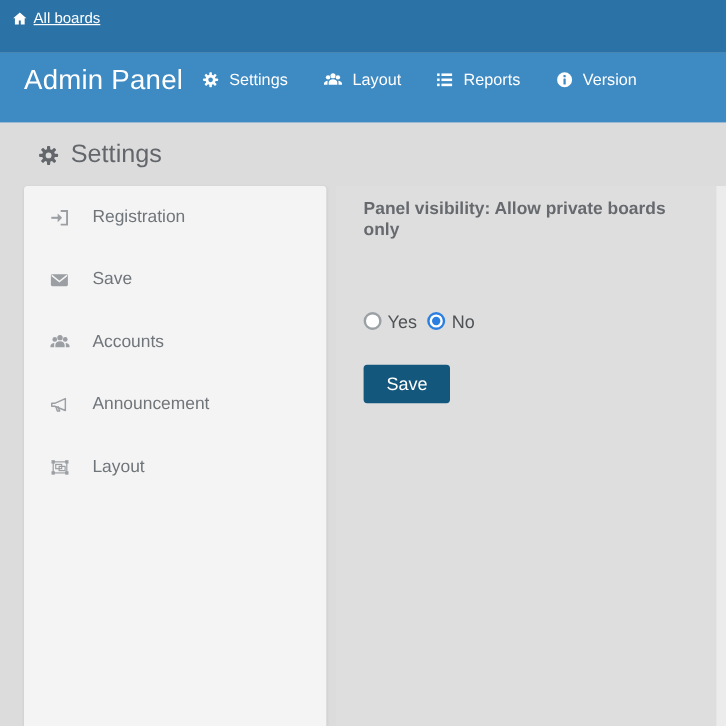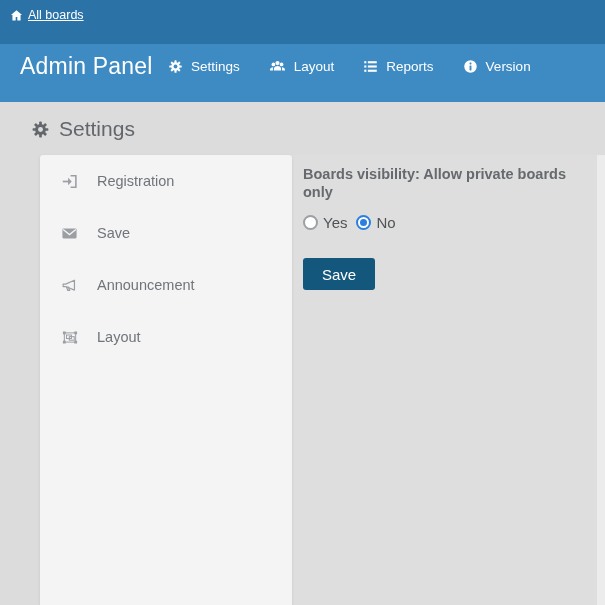--- a/index.html
+++ b/index.html
@@ -51,21 +51,21 @@
   }
 
   
   .page-heading{
     position:absolute;left:31px;top:117px;display:flex;align-items:center;gap:9px;
     font-size:21px;color:#63676b;--punch:var(--page);
   }
 
   
   .sidebar{
-    position:absolute;left:40px;top:155px;width:252px;height:450px;
+    position:absolute;left:20px;top:155px;width:252px;height:450px;
     background:var(--card);border-radius:3px 3px 0 0;
     box-shadow:0 1px 3px rgba(0,0,0,.10);
     --punch:var(--card);
   }
   .side-row{
     height:52px;display:flex;align-items:center;padding-left:20px;cursor:pointer;
     color:#70757a;font-size:14.5px;
   }
   .side-row .icon{width:19px;color:#9b9fa3;justify-content:center;}
   .side-row .side-label{margin-left:18px;}
@@ -74,21 +74,21 @@
     box-shadow:0 1px 3px rgba(0,0,0,.12);position:relative;z-index:1;
   }
 
   
   .content-bg{
     position:absolute;left:280px;top:155px;width:317px;height:450px;background:var(--content);
   }
   .panel{position:absolute;left:303px;top:155px;width:285px;--punch:var(--content);}
   .panel-heading{margin-top:10px;font-size:14.5px;font-weight:bold;color:#66696d;line-height:18px;}
   .radio-row{margin-top:13px;display:flex;align-items:center;}
-  .radio-option{display:inline-flex;align-items:center;cursor:pointer;margin-right:9px;}
+  .radio-option{display:inline-flex;cursor:pointer;margin-right:9px;margin-top:46px;}
   .radio{
     width:15px;height:15px;border-radius:50%;border:2px solid #9aa0a4;background:#fff;
     display:inline-flex;align-items:center;justify-content:center;flex:0 0 auto;
   }
   .radio .dot{display:none;width:7px;height:7px;border-radius:50%;background:var(--radio);}
   .radio-option.checked .radio{border-color:var(--radio);}
   .radio-option.checked .radio .dot{display:block;}
   .radio-label{margin-left:5px;font-size:15px;color:#4f5356;}
   .save-btn{
     margin-top:27px;min-width:68px;height:32px;padding:0 19px;border:none;border-radius:3px;
@@ -207,20 +207,33 @@
   <div class="side-row">
     <span class="icon">
       <svg width="17" height="17" viewBox="0 0 24 24">
         <rect x="2" y="5" width="20" height="14" rx="1.6" fill="#9b9fa3"></rect>
         <path class="punch-s" d="M3 6.3 12 13.5 21 6.3" fill="none" stroke-width="1.8"></path>
       </svg>
     </span>
     <span class="side-label">Save</span>
   </div>
 
+  <div class="side-row">
+    <span class="icon">
+      <svg width="18" height="16" viewBox="0 0 24 22" fill="#9b9fa3">
+        <circle cx="6" cy="8" r="2.7"></circle>
+          <circle cx="18" cy="8" r="2.7"></circle>
+          <circle cx="12" cy="6" r="3.1"></circle>
+        <path d="M12 10.2c-3 0-5.3 1.8-5.3 4V17h10.6v-2.8c0-2.2-2.3-4-5.3-4z"></path>
+        <path d="M5.6 12.1C3.1 12.2 1 13.7 1 15.6V17h4.3v-2.8c0-.8.1-1.5.3-2.1z"></path>
+        <path d="M18.4 12.1c2.5.1 4.6 1.6 4.6 3.5V17h-4.3v-2.8c0-.8-.1-1.5-.3-2.1z"></path>
+      </svg>
+    </span>
+    <span class="side-label">Accounts</span>
+  </div>
 
 
   <div class="side-row">
     <span class="icon">
       <svg width="17" height="17" viewBox="0 0 24 24" fill="none" stroke="#9b9fa3" stroke-width="1.7" stroke-linejoin="round">
         <path d="M3 10h3.5L19 4.5v14L6.5 13.5H3z"></path>
         <path d="M7.8 13.7 9.6 19h2.7l-2-5.4"></path>
       </svg>
     </span>
     <span class="side-label">Announcement</span>
@@ -242,21 +255,21 @@
         </g>
       </svg>
     </span>
     <span class="side-label">Layout</span>
   </div>
 
 
 </div>
 
 <div class="panel">
-  <div class="panel-heading">Boards visibility: Allow private boards only</div>
+  <div class="panel-heading">Panel visibility: Allow private boards only</div>
   <div class="radio-row">
     <span class="radio-option">
       <span class="radio"></span>
       <span class="radio-label">Yes</span>
     </span>
     <span class="radio-option checked">
       <span class="radio">
           <span class="dot"></span>
         </span>
       <span class="radio-label">No</span>

